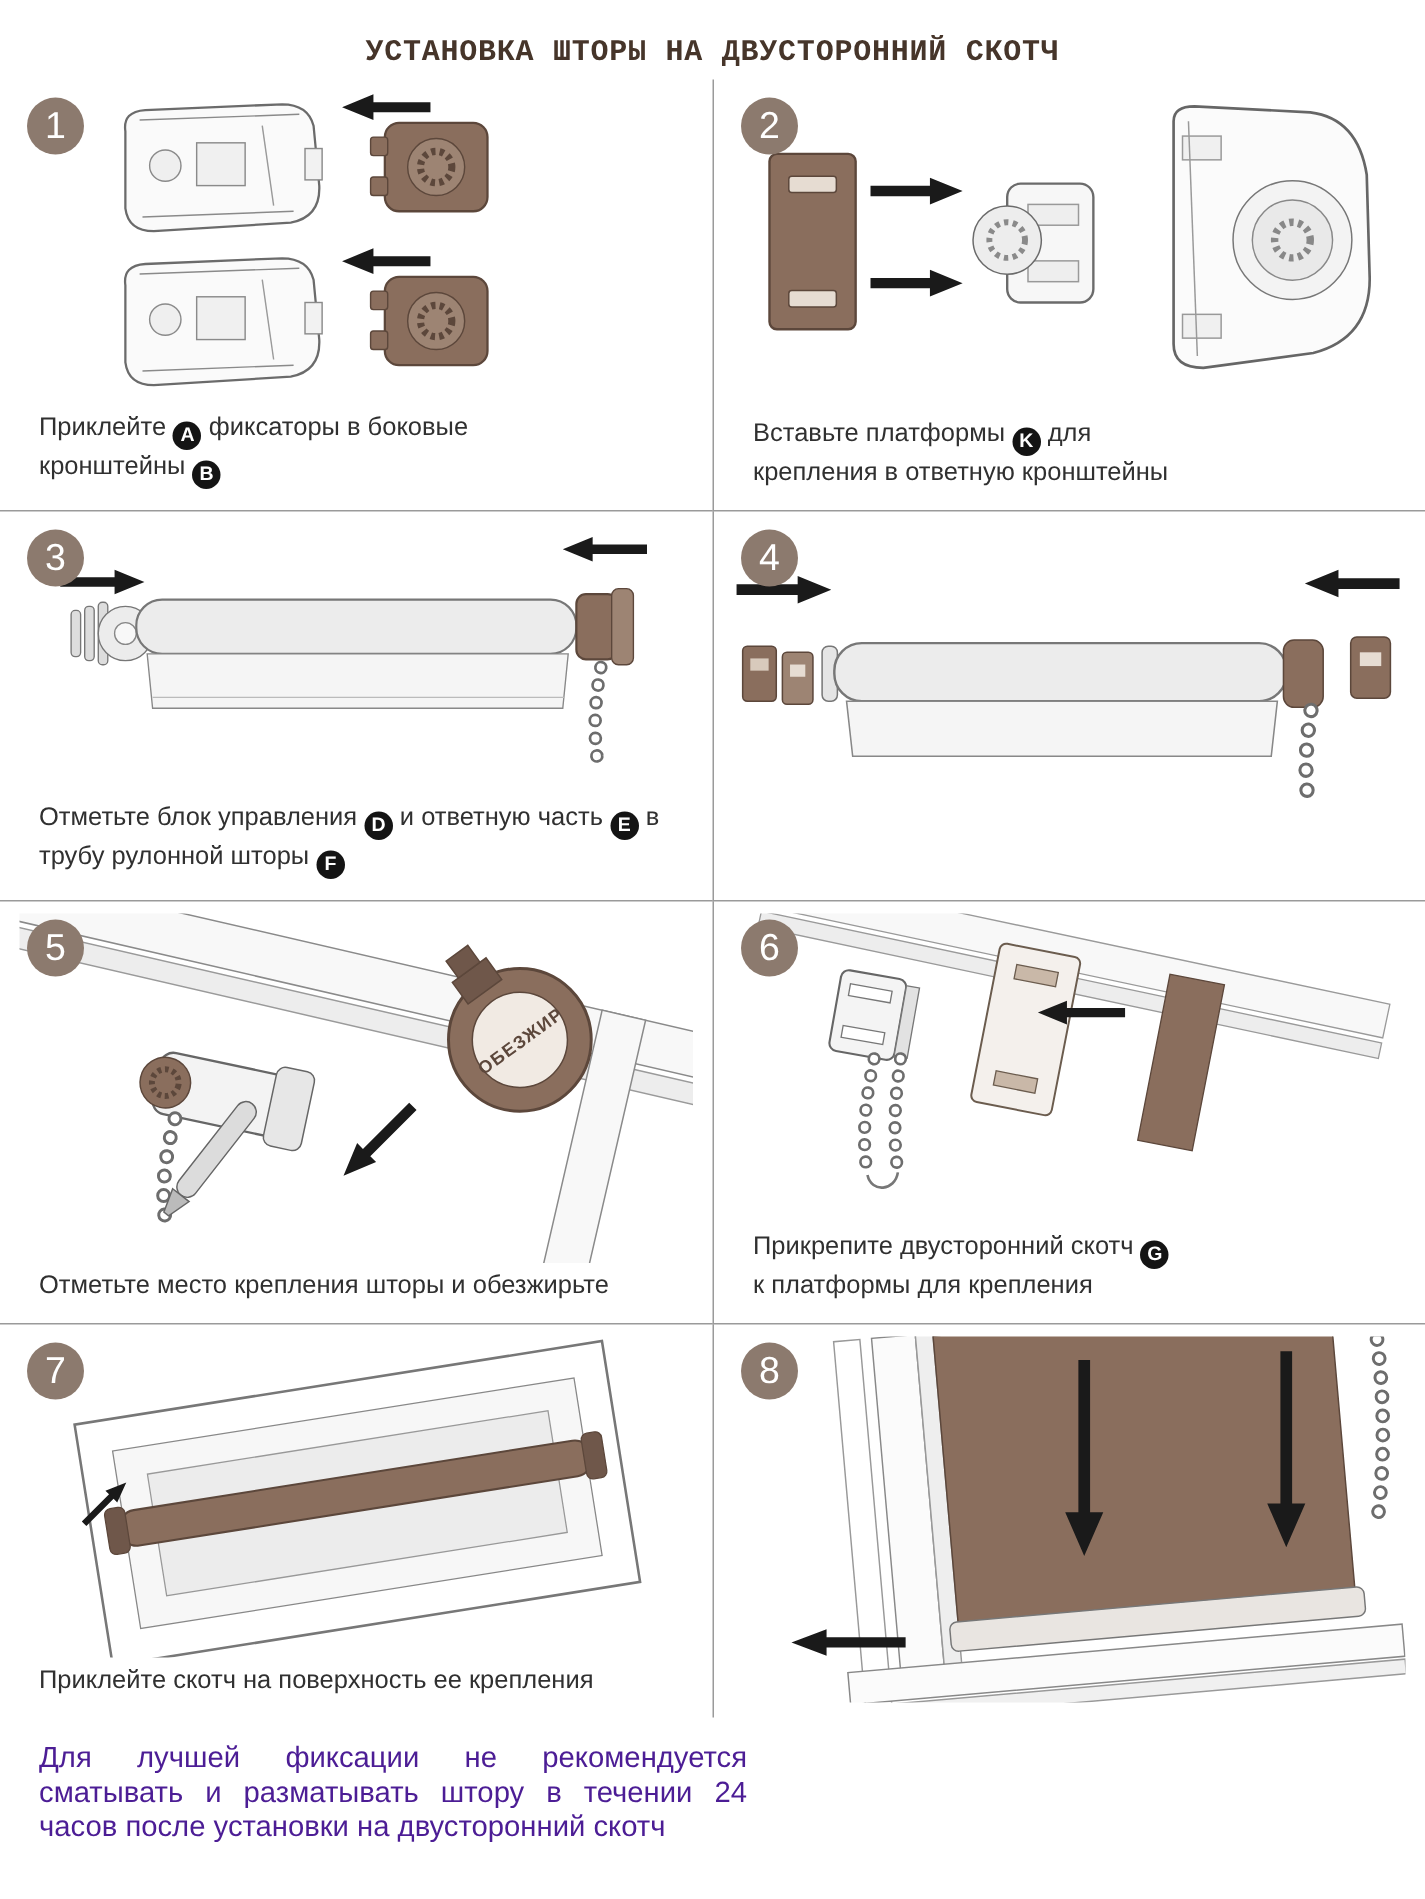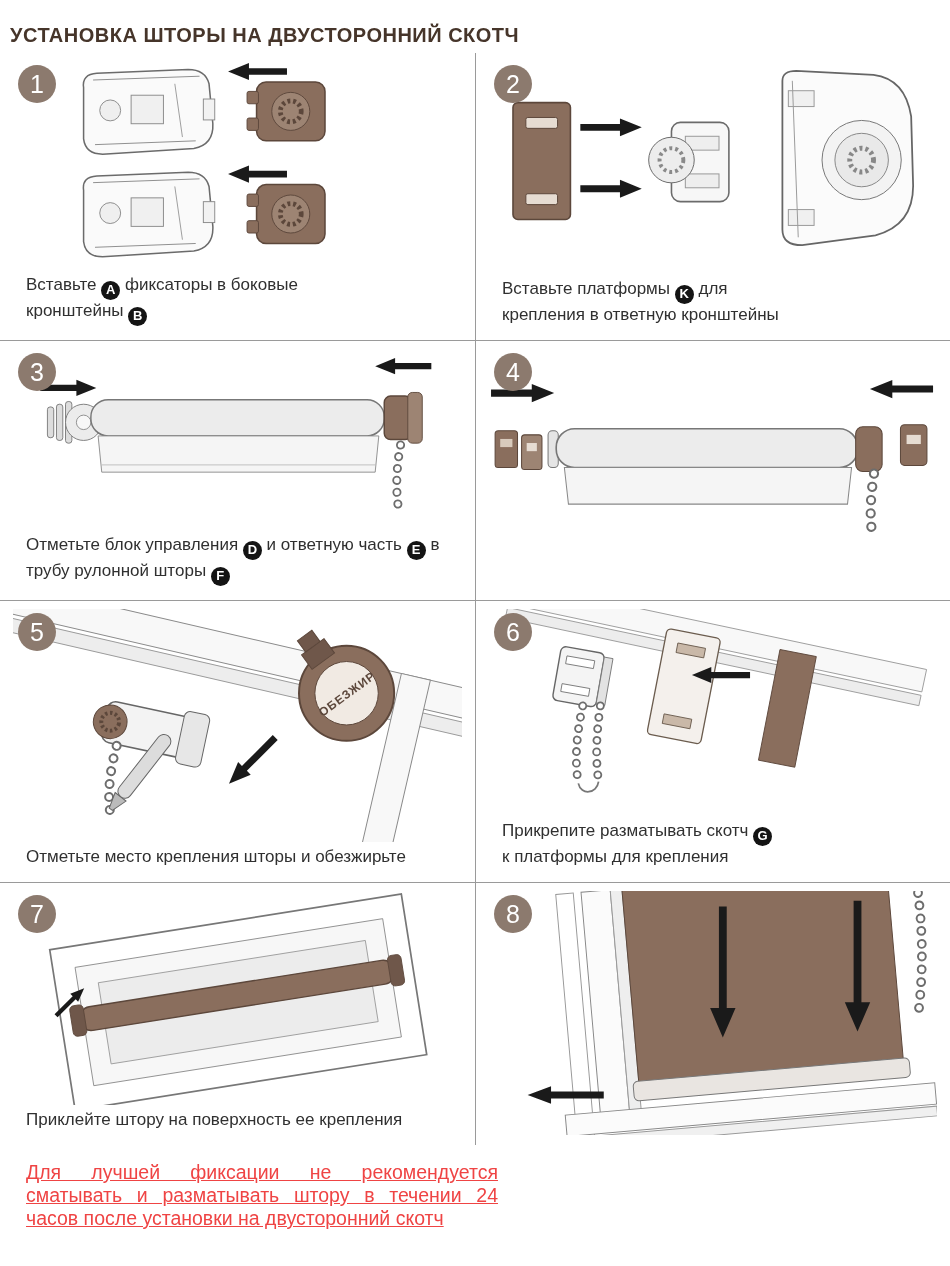--- a/index.html
+++ b/index.html
@@ -1,34 +1,34 @@
 <!DOCTYPE html>
 <html><head>
 <meta charset="utf-8">
 <style>
   * { margin:0; padding:0; box-sizing:border-box; }
   html,body { background:#ffffff; }
   body { width:950px; height:1266px; font-family:"Liberation Sans", sans-serif; color:#2e2e2e; }
   .page { width:950px; height:1266px; overflow:hidden; background:#fff; }
-  .title { padding:24px 10px 6px; font-size:20px; letter-spacing:.5px; color:#46352a; }
+  .title { text-align:center; padding:24px 10px 6px; font-size:20px; letter-spacing:.5px; color:#46352a;font-family:Liberation Mono, monospace; }
   .grid { display:grid; grid-template-columns:475px 475px; grid-template-rows:288px 260px 282px 262px; }
   .cell { position:relative; display:flex; flex-direction:column; padding:6px 4px 8px; }
   .bl { border-left:1px solid #9a9a9a; }
   .bb { border-bottom:1px solid #9a9a9a; }
   .num { position:absolute; top:12px; left:18px; width:38px; height:38px; border-radius:50%;
          background:#8c7a6e; color:#fff; font-size:25px; display:flex; align-items:center;
          justify-content:center; z-index:2; }
   .ill { flex:1; min-height:0; display:flex; align-items:center; justify-content:center; padding:2px; }
   .ill svg { width:97%; height:100%; }
   .caption { font-size:17px; line-height:1.3; color:#303030; padding:2px 6px 6px 22px; }
   .badge { display:inline-flex; width:19px; height:19px; border-radius:50%; background:#141414;
            color:#fff; font-size:13px; font-weight:bold; align-items:center; justify-content:center;
            vertical-align:-4px; }
-  .footer { color:#ef4444; font-size:19.5px; line-height:1.18; text-align:justify;
-            width:498px; padding:16px 0 0 26px;text-decoration:underline; }
+  .footer { color:#4c1d95; font-size:19.5px; line-height:1.18; text-align:justify;
+            width:498px; padding:16px 0 0 26px; }
 </style>
 </head>
 <body>
 
 <div class="page">
 
   <h1 class="title">УСТАНОВКА ШТОРЫ НА ДВУСТОРОННИЙ СКОТЧ</h1>
 
   <div class="grid">
 
@@ -69,21 +69,21 @@
               <rect x="-10" y="38" width="12" height="13" rx="2" fill="#8a6e5d" stroke="#5c473b"></rect>
               <circle cx="36" cy="31" r="20" fill="#9d8473" stroke="#5c473b"></circle>
               <circle cx="36" cy="31" r="11" fill="none" stroke="#5c473b" stroke-width="5" stroke-dasharray="3 3"></circle>
             </g>
             <g transform="translate(160,-4)">
               <polygon points="0,9 22,0 22,5.5 62,5.5 62,12.5 22,12.5 22,18" fill="#1a1a1a"></polygon>
             </g>
           </g>
         </svg>
       </div>
-      <p class="caption" style="max-width:345px"><span>Вставьте </span><span class="badge">A</span><span> фиксаторы в боковые кронштейны </span><span class="badge">B</span></p>
+      <p class="caption" style="max-width:345px"><span>Приклейте </span><span class="badge">A</span><span> фиксаторы в боковые кронштейны </span><span class="badge">B</span></p>
     </section>
 
     <section class="cell bl bb">
       <div class="num">2</div>
       <div class="ill">
         <svg viewBox="0 0 440 215">
           <g transform="translate(18,42)">
             <rect x="0" y="0" width="58" height="118" rx="5" fill="#8a6e5d" stroke="#5c473b" stroke-width="1.6"></rect>
             <rect x="13" y="15" width="32" height="11" rx="2" fill="#e6dcd2" stroke="#5c473b"></rect>
             <rect x="13" y="92" width="32" height="11" rx="2" fill="#e6dcd2" stroke="#5c473b"></rect>
@@ -247,21 +247,21 @@
             <rect x="15" y="96" width="32" height="11" fill="#c9b8a8" stroke="#6b5c4e"></rect>
           </g>
           <g transform="translate(196,66)">
             <polygon points="0,9 22,0 22,5.5 66,5.5 66,12.5 22,12.5 22,18" fill="#1a1a1a"></polygon>
           </g>
           <g transform="translate(296,46) rotate(11)">
             <rect x="0" y="0" width="42" height="128" fill="#8a6e5d" stroke="#5c473b"></rect>
           </g>
         </svg>
       </div>
-      <p class="caption" style="max-width:310px"><span>Прикрепите разматывать скотч </span><span class="badge">G</span><span> к платформы для крепления</span></p>
+      <p class="caption" style="max-width:310px"><span>Прикрепите двусторонний скотч </span><span class="badge">G</span><span> к платформы для крепления</span></p>
     </section>
 
     <section class="cell">
       <div class="num">7</div>
       <div class="ill">
         <svg viewBox="0 0 440 250">
           <g transform="rotate(-9 220 125)">
             <rect x="12" y="35" width="416" height="190" fill="#ffffff" stroke="#777777" stroke-width="2"></rect>
             <rect x="38" y="60" width="364" height="140" fill="#f7f7f7" stroke="#888888"></rect>
             <rect x="62" y="82" width="316" height="96" fill="#ececec" stroke="#999999"></rect>
@@ -269,21 +269,21 @@
               <rect x="34" y="108" width="372" height="28" rx="13" fill="#8a6e5d" stroke="#5c473b" stroke-width="1.6"></rect>
               <rect x="24" y="104" width="16" height="36" rx="5" fill="#6f574a" stroke="#5c473b"></rect>
               <rect x="400" y="104" width="16" height="36" rx="5" fill="#6f574a" stroke="#5c473b"></rect>
             </g>
           </g>
           <g transform="translate(45,118) rotate(135)">
             <polygon points="0,6 16,0 16,4 46,4 46,9 16,9 16,13" fill="#1a1a1a"></polygon>
           </g>
         </svg>
       </div>
-      <p class="caption" style="max-width:445px"><span>Приклейте штору на поверхность ее крепления</span></p>
+      <p class="caption" style="max-width:445px"><span>Приклейте скотч на поверхность ее крепления</span></p>
     </section>
 
     <section class="cell bl">
       <div class="num">8</div>
       <div class="ill">
         <svg viewBox="0 0 440 250">
           <g transform="rotate(-5 220 125)">
             <rect x="70" y="-10" width="18" height="250" fill="#ffffff" stroke="#999999"></rect>
             <rect x="96" y="-10" width="30" height="240" fill="#fbfbfb" stroke="#888888"></rect>
             <rect x="126" y="-10" width="12" height="236" fill="#eeeeee" stroke="#999999"></rect>

